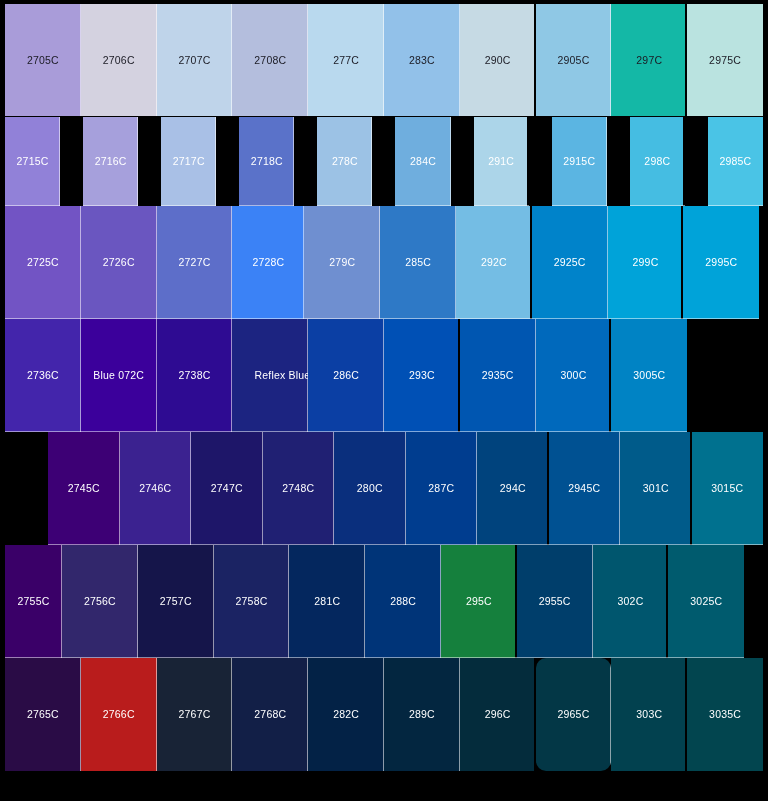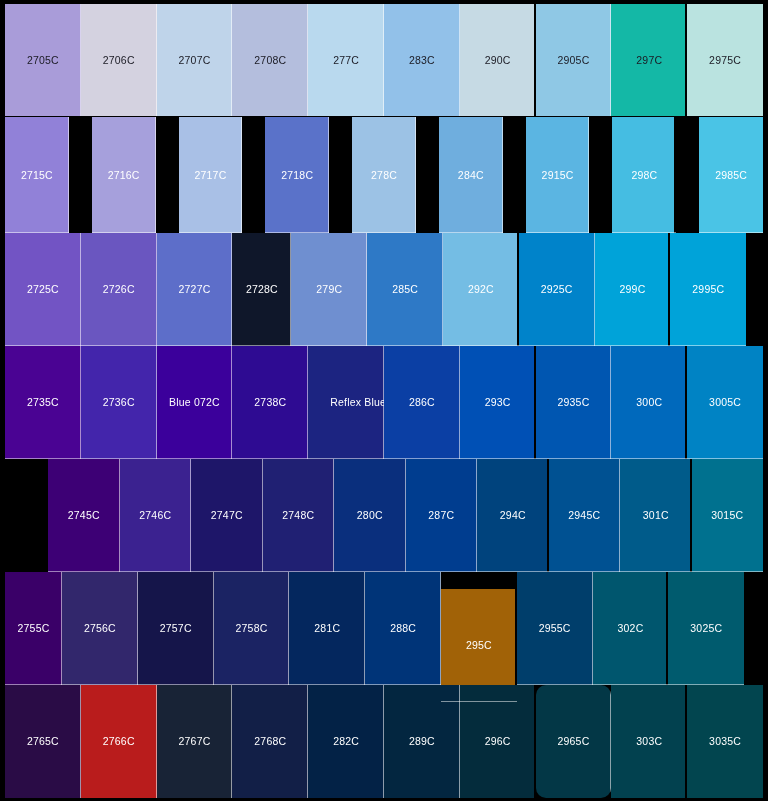--- a/index.html
+++ b/index.html
@@ -124,38 +124,41 @@
       <div class="swatch-cell tone-dark sep-right" title="2905C" style="width: 75.8px; height: 100%; background: rgb(143, 200, 229);">
         <span class="swatch-label">2905C</span>
       </div>
       <div class="swatch-cell tone-dark sep-right-black" title="297C" style="width: 75.8px; height: 100%; background: #14b8a6; justify-content: center;">
         <span class="swatch-label">297C</span>
       </div>
       <div class="swatch-cell tone-dark" title="2975C" style="width: 75.8px; height: 100%; background: rgb(186, 227, 224);">
         <span class="swatch-label">2975C</span>
       </div>
     </div>
-    <div class="swatch-row sep-bottom" style="height: 116px; gap: 23px;">
+    <div class="swatch-row sep-bottom" style="height: 89px; gap: 23px;">
       <div class="swatch-cell tone-light sep-right" title="2715C" style="width: 75.8px; height: 100%; background: rgb(145, 129, 216);">
         <span class="swatch-label">2715C</span>
       </div>
       <div class="swatch-cell tone-light sep-right" title="2716C" style="width: 75.8px; height: 100%; background: rgb(166, 160, 220);">
         <span class="swatch-label">2716C</span>
       </div>
       <div class="swatch-cell tone-light sep-right" title="2717C" style="width: 75.8px; height: 100%; background: rgb(169, 192, 230);">
         <span class="swatch-label">2717C</span>
       </div>
       <div class="swatch-cell tone-light sep-right" title="2718C" style="width: 75.8px; height: 100%; background: rgb(90, 114, 201);">
         <span class="swatch-label">2718C</span>
       </div>
       <div class="swatch-cell tone-light sep-right" title="278C" style="width: 75.8px; height: 100%; background: rgb(156, 194, 229);">
         <span class="swatch-label">278C</span>
       </div>
       <div class="swatch-cell tone-light sep-right" title="284C" style="width: 75.8px; height: 100%; background: rgb(111, 174, 222);">
         <span class="swatch-label">284C</span>
+      </div>
+      <div class="swatch-cell tone-light sep-right-black" title="291C" style="width: 75.8px; height: 100%; background: rgb(172, 213, 233);">
+        <span class="swatch-label">291C</span>
       </div>
       <div class="swatch-cell tone-light sep-right" title="2915C" style="width: 75.8px; height: 100%; background: rgb(91, 181, 226);">
         <span class="swatch-label">2915C</span>
       </div>
       <div class="swatch-cell tone-light sep-right-black" title="298C" style="width: 75.8px; height: 100%; background: rgb(69, 189, 226);">
         <span class="swatch-label">298C</span>
       </div>
       <div class="swatch-cell tone-light" title="2985C" style="width: 75.8px; height: 100%; background: rgb(74, 196, 230);">
         <span class="swatch-label">2985C</span>
       </div>
@@ -163,21 +166,21 @@
     <div class="swatch-row sep-bottom" style="height: 113px;">
       <div class="swatch-cell tone-light sep-right" title="2725C" style="width: 75.8px; height: 100%; background: rgb(114, 84, 196);">
         <span class="swatch-label">2725C</span>
       </div>
       <div class="swatch-cell tone-light sep-right" title="2726C" style="width: 75.8px; height: 100%; background: rgb(106, 86, 192);">
         <span class="swatch-label">2726C</span>
       </div>
       <div class="swatch-cell tone-light sep-right" title="2727C" style="width: 75.8px; height: 100%; background: rgb(93, 110, 201);">
         <span class="swatch-label">2727C</span>
       </div>
-      <div class="swatch-cell tone-light sep-right" title="2728C" style="width: 59px; height: 100%; background: #0f172a;">
+      <div class="swatch-cell tone-light sep-right" title="2728C" style="width: 72px; height: 100%; background: #3b82f6;">
         <span class="swatch-label">2728C</span>
       </div>
       <div class="swatch-cell tone-light sep-right" title="279C" style="width: 75.8px; height: 100%; background: rgb(111, 143, 208);">
         <span class="swatch-label">279C</span>
       </div>
       <div class="swatch-cell tone-light sep-right" title="285C" style="width: 75.8px; height: 100%; background: rgb(46, 121, 198);">
         <span class="swatch-label">285C</span>
       </div>
       <div class="swatch-cell tone-light sep-right-black" title="292C" style="width: 75.8px; height: 100%; background: rgb(116, 189, 228);">
         <span class="swatch-label">292C</span>
@@ -186,23 +189,20 @@
         <span class="swatch-label">2925C</span>
       </div>
       <div class="swatch-cell tone-light sep-right-black" title="299C" style="width: 75.8px; height: 100%; background: rgb(0, 163, 217);">
         <span class="swatch-label">299C</span>
       </div>
       <div class="swatch-cell tone-light" title="2995C" style="width: 75.8px; height: 100%; background: rgb(0, 163, 217);">
         <span class="swatch-label">2995C</span>
       </div>
     </div>
     <div class="swatch-row sep-bottom" style="height: 113px;">
-      <div class="swatch-cell tone-light sep-right" title="2735C" style="width: 75.8px; height: 100%; background: rgb(74, 3, 147);">
-        <span class="swatch-label">2735C</span>
-      </div>
       <div class="swatch-cell tone-light sep-right" title="2736C" style="width: 75.8px; height: 100%; background: rgb(67, 37, 171);">
         <span class="swatch-label">2736C</span>
       </div>
       <div class="swatch-cell tone-light sep-right" title="Blue 072C" style="width: 75.8px; height: 100%; background: rgb(59, 0, 155);">
         <span class="swatch-label">Blue 072C</span>
       </div>
       <div class="swatch-cell tone-light sep-right" title="2738C" style="width: 75.8px; height: 100%; background: rgb(46, 11, 146);">
         <span class="swatch-label">2738C</span>
       </div>
       <div class="swatch-cell tone-light sep-right" title="Reflex BlueC" style="width: 75.8px; height: 100%; background: rgb(28, 36, 129); padding-left: 32px;">
@@ -268,21 +268,21 @@
       </div>
       <div class="swatch-cell tone-light sep-right" title="2758C" style="width: 75.8px; height: 100%; background: rgb(27, 35, 99);">
         <span class="swatch-label">2758C</span>
       </div>
       <div class="swatch-cell tone-light sep-right" title="281C" style="width: 75.8px; height: 100%; background: rgb(4, 39, 94);">
         <span class="swatch-label">281C</span>
       </div>
       <div class="swatch-cell tone-light sep-right" title="288C" style="width: 75.8px; height: 100%; background: rgb(0, 52, 120);">
         <span class="swatch-label">288C</span>
       </div>
-      <div class="swatch-cell tone-light sep-right-black" title="295C" style="width: 75.8px; height: 100%; background: #a16207; margin-top: 17px;">
+      <div class="swatch-cell tone-light sep-right-black" title="295C" style="width: 75.8px; height: 100%; background: #15803d;">
         <span class="swatch-label">295C</span>
       </div>
       <div class="swatch-cell tone-light sep-right" title="2955C" style="width: 75.8px; height: 100%; background: rgb(0, 62, 107);">
         <span class="swatch-label">2955C</span>
       </div>
       <div class="swatch-cell tone-light sep-right-black" title="302C" style="width: 75.8px; height: 100%; background: rgb(0, 86, 110);">
         <span class="swatch-label">302C</span>
       </div>
       <div class="swatch-cell tone-light" title="3025C" style="width: 75.8px; height: 100%; background: rgb(0, 91, 110);">
         <span class="swatch-label">3025C</span>

